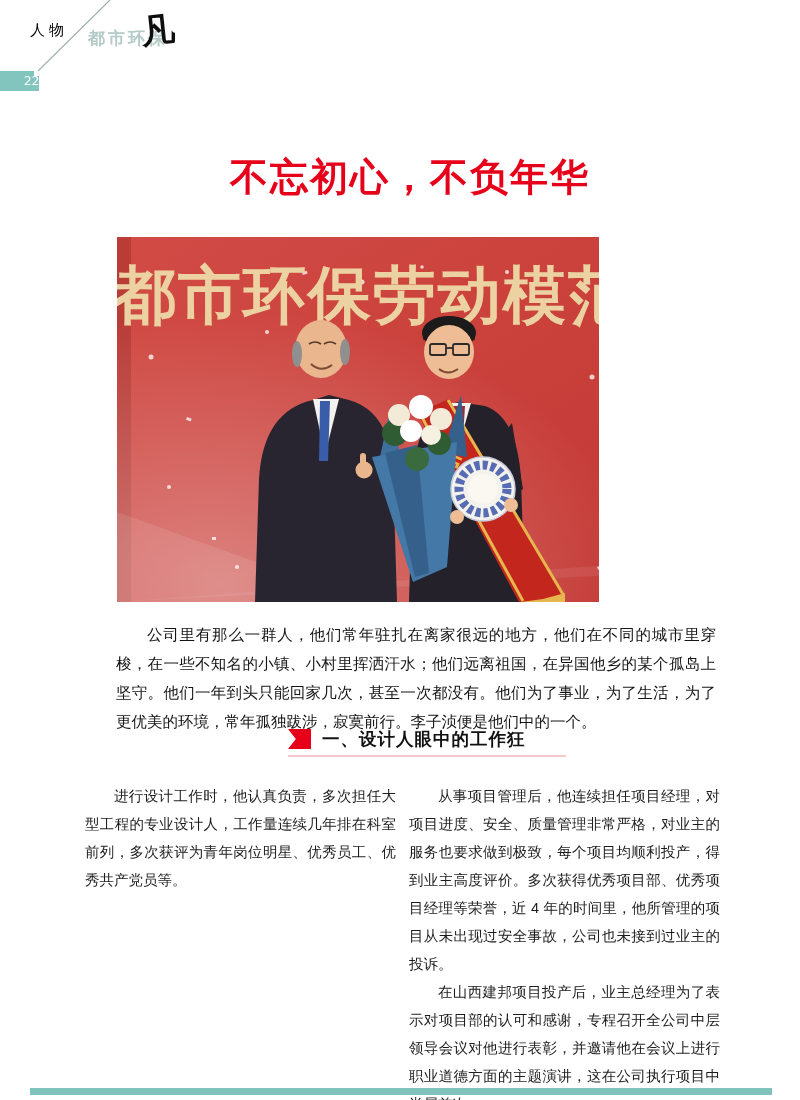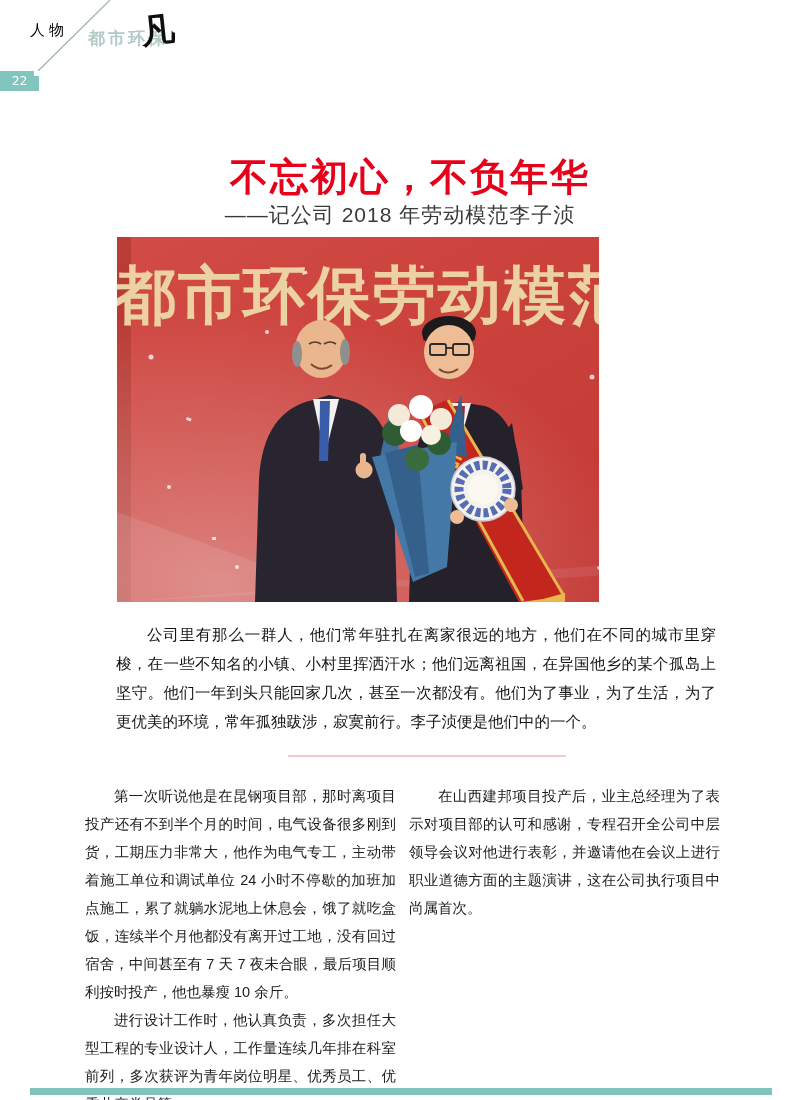--- a/index.html
+++ b/index.html
@@ -23,21 +23,21 @@
     transform:rotate(-6deg);
   }
   .page-number-box{
     position:absolute;left:0;top:71px;width:39px;height:20px;background:#82c5be;
   }
   .page-number-box::after{
     content:"";position:absolute;right:0;top:0;width:5px;height:5px;background:#fff;
   }
   .page-number{
     display:block;width:100%;text-align:center;line-height:20px;font-size:13px;
-    color:#ffffff;font-family:"DejaVu Sans Mono","Liberation Mono",monospace;
+    color:#ffffff;font-family:"DejaVu Sans Mono","Liberation Mono",monospace;padding-left:12px;
   }
   
   .article-title{
     position:absolute;left:0;right:0;top:152px;margin:0;text-align:center;
     font-size:38px;font-weight:bold;letter-spacing:2px;color:#e60019;padding-left:20px;
   }
   .article-subtitle{
     position:absolute;left:0;right:0;top:201px;margin:0;text-align:center;
     font-size:21px;font-weight:normal;color:#3a3a3a;letter-spacing:1px;
   }
@@ -85,21 +85,20 @@
     <line x1="110" y1="0" x2="38" y2="71" stroke="#9fb2b0" stroke-width="1.2"></line>
   </svg>
   <div class="category-label">人物</div>
   <div class="brand-name">都市环保</div>
   <div class="brand-glyph">凡</div>
   <div class="page-number-box">
     <span class="page-number">22</span>
   </div>
 
   <h1 class="article-title">不忘初心，不负年华</h1>
-  <h2 class="article-subtitle">——记公司 2018 年劳动模范李子浈</h2>
 
   <figure class="award-photo">
     <svg viewBox="0 0 570 365" width="570" height="365">
       <defs>
         <linearGradient id="bgred" x1="0" y1="0" x2="1" y2="1">
           <stop offset="0" stop-color="#d24b45"></stop>
           <stop offset="0.55" stop-color="#c93f3a"></stop>
           <stop offset="1" stop-color="#c23733"></stop>
         </linearGradient>
         <radialGradient id="glow" cx="0.18" cy="0.95" r="0.75">
@@ -195,27 +194,31 @@
         <circle cx="366" cy="252" r="24" fill="none" stroke="#3b55a8" stroke-width="9" stroke-dasharray="5 3" opacity="0.85"></circle>
         <circle cx="366" cy="252" r="15" fill="#faf8f0"></circle>
         <circle cx="340" cy="280" r="7" fill="#eebd95"></circle>
         <circle cx="394" cy="268" r="7" fill="#eebd95"></circle>
       </g>
     </svg>
   </figure>
 
   <p class="intro">公司里有那么一群人，他们常年驻扎在离家很远的地方，他们在不同的城市里穿梭，在一些不知名的小镇、小村里挥洒汗水；他们远离祖国，在异国他乡的某个孤岛上坚守。他们一年到头只能回家几次，甚至一次都没有。他们为了事业，为了生活，为了更优美的环境，常年孤独跋涉，寂寞前行。李子浈便是他们中的一个。</p>
 
+  <div class="section-header">
+    <span class="section-flag"></span>
+    <span class="section-title">一、设计人眼中的工作狂</span>
+  </div>
   <div class="section-underline"></div>
 
   <div class="columns">
     <div class="col">
-      <p>第一次听说他是在昆钢项目部，那时离项目投产还有不到半个月的时间，电气设备很多刚到货，工期压力非常大，他作为电气专工，主动带着施工单位和调试单位 24 小时不停歇的加班加点施工，累了就躺水泥地上休息会，饿了就吃盒饭，连续半个月他都没有离开过工地，没有回过宿舍，中间甚至有 7 天 7 夜未合眼，最后项目顺利按时投产，他也暴瘦 10 余斤。</p>
       <p>进行设计工作时，他认真负责，多次担任大型工程的专业设计人，工作量连续几年排在科室前列，多次获评为青年岗位明星、优秀员工、优秀共产党员等。</p>
     </div>
     <div class="col">
+      <p>从事项目管理后，他连续担任项目经理，对项目进度、安全、质量管理非常严格，对业主的服务也要求做到极致，每个项目均顺利投产，得到业主高度评价。多次获得优秀项目部、优秀项目经理等荣誉，近 4 年的时间里，他所管理的项目从未出现过安全事故，公司也未接到过业主的投诉。</p>
       <p>在山西建邦项目投产后，业主总经理为了表示对项目部的认可和感谢，专程召开全公司中层领导会议对他进行表彰，并邀请他在会议上进行职业道德方面的主题演讲，这在公司执行项目中尚属首次。</p>
     </div>
   </div>
 
   <div class="footer-bar"></div>
 
 </div>
 
 </body></html>

